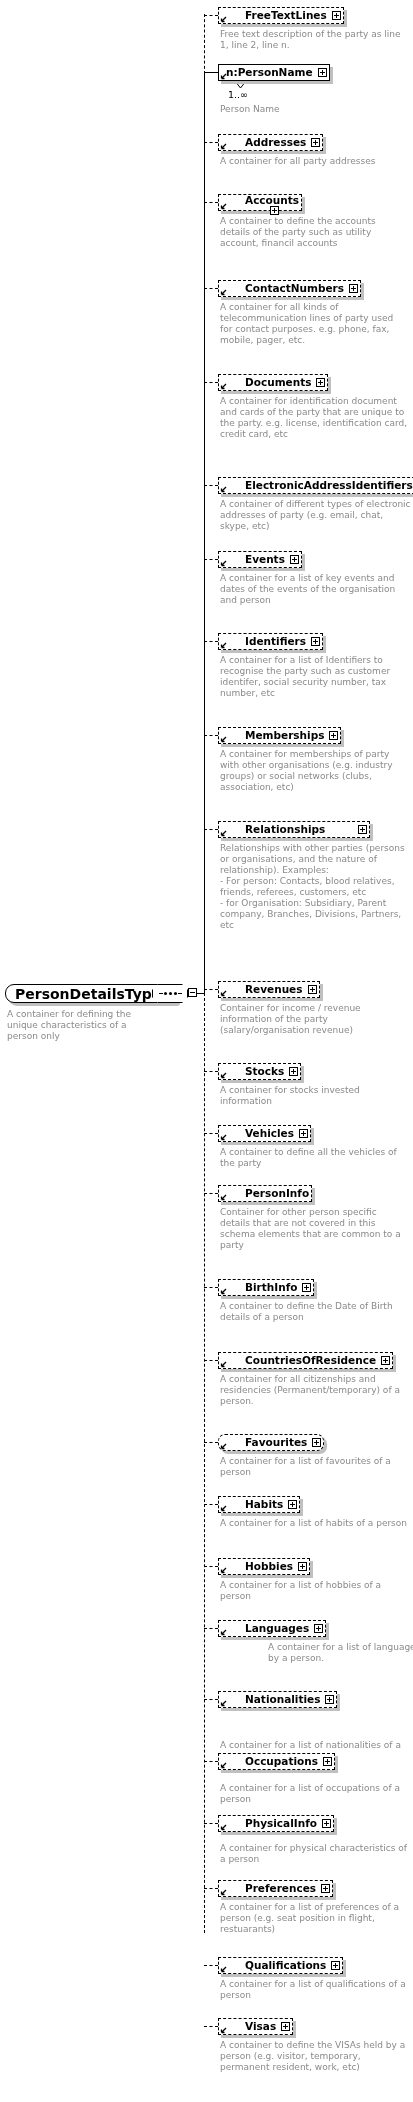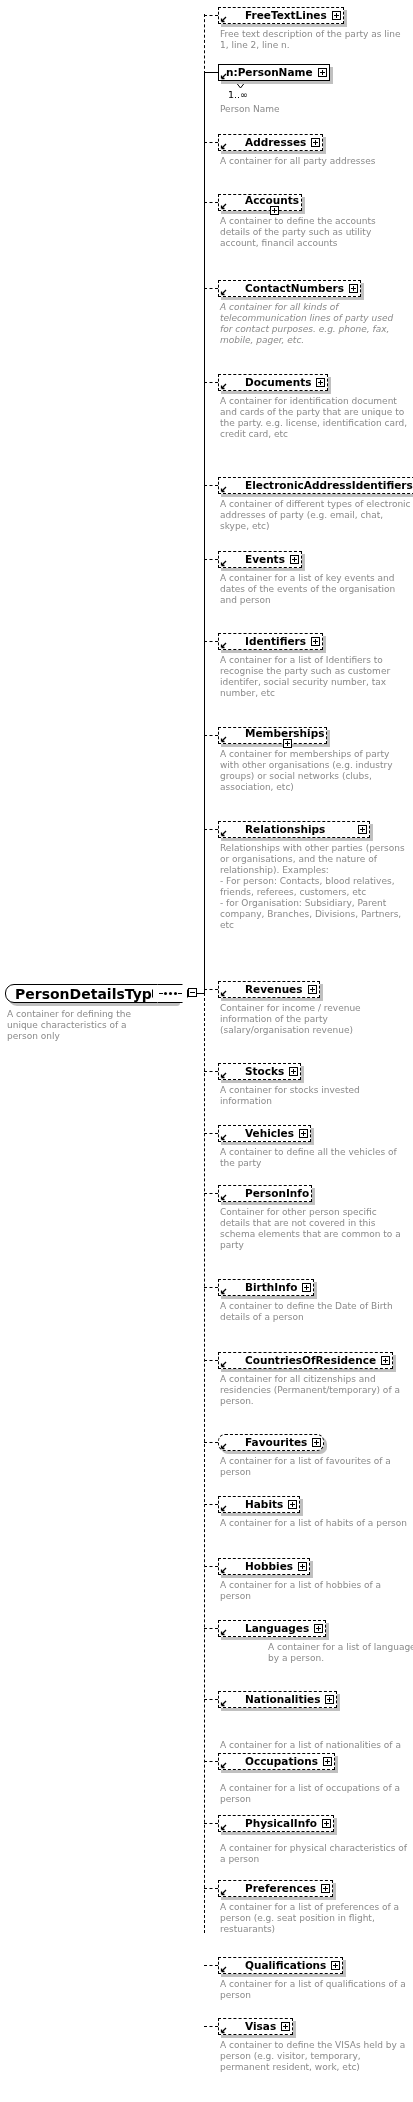--- a/index.html
+++ b/index.html
@@ -309,21 +309,21 @@
   <div class="doc" style="top:216px;">A container to define the accounts details of the party such as utility account, financil accounts</div>
 
   <div class="stub" style="top:288px;"></div>
   <div class="el optional" style="top:280px;">
     <span class="el-label">ContactNumbers</span>
     <span class="plus-box"></span>
     <svg class="ref-arrow" viewBox="0 0 7 7">
         <path d="M6 1 L1.5 5.5 M1.5 5.5 L4.5 5.5 M1.5 5.5 L1.5 2.5" stroke="#000" stroke-width="1.3" fill="none"></path>
       </svg>
   </div>
-  <div class="doc" style="top:302px;font-style:italic;">A container for all kinds of telecommunication lines of party used for contact purposes. e.g. phone, fax, mobile, pager, etc.</div>
+  <div class="doc" style="top:302px;">A container for all kinds of telecommunication lines of party used for contact purposes. e.g. phone, fax, mobile, pager, etc.</div>
 
   <div class="stub" style="top:382px;"></div>
   <div class="el optional" style="top:374px;">
     <span class="el-label">Documents</span>
     <span class="plus-box"></span>
     <svg class="ref-arrow" viewBox="0 0 7 7">
         <path d="M6 1 L1.5 5.5 M1.5 5.5 L4.5 5.5 M1.5 5.5 L1.5 2.5" stroke="#000" stroke-width="1.3" fill="none"></path>
       </svg>
   </div>
   <div class="doc" style="top:396px;">A container for identification document and cards of the party that are unique to the party. e.g. license, identification card, credit card, etc</div>
@@ -352,21 +352,21 @@
   <div class="el optional" style="top:633px;">
     <span class="el-label">Identifiers</span>
     <span class="plus-box"></span>
     <svg class="ref-arrow" viewBox="0 0 7 7">
         <path d="M6 1 L1.5 5.5 M1.5 5.5 L4.5 5.5 M1.5 5.5 L1.5 2.5" stroke="#000" stroke-width="1.3" fill="none"></path>
       </svg>
   </div>
   <div class="doc" style="top:655px;">A container for a list of Identifiers to recognise the party such as customer identifer, social security number, tax number, etc</div>
 
   <div class="stub" style="top:735px;"></div>
-  <div class="el optional" style="top:727px;flex-direction:column;">
+  <div class="el optional" style="top:727px;">
     <span class="el-label">Memberships</span>
     <span class="plus-box"></span>
     <svg class="ref-arrow" viewBox="0 0 7 7">
         <path d="M6 1 L1.5 5.5 M1.5 5.5 L4.5 5.5 M1.5 5.5 L1.5 2.5" stroke="#000" stroke-width="1.3" fill="none"></path>
       </svg>
   </div>
   <div class="doc" style="top:749px;">A container for memberships of party with other organisations (e.g. industry groups) or social networks (clubs, association, etc)</div>
 
   <div class="stub" style="top:829px;"></div>
   <div class="el optional" style="top:821px;gap:28px;">

